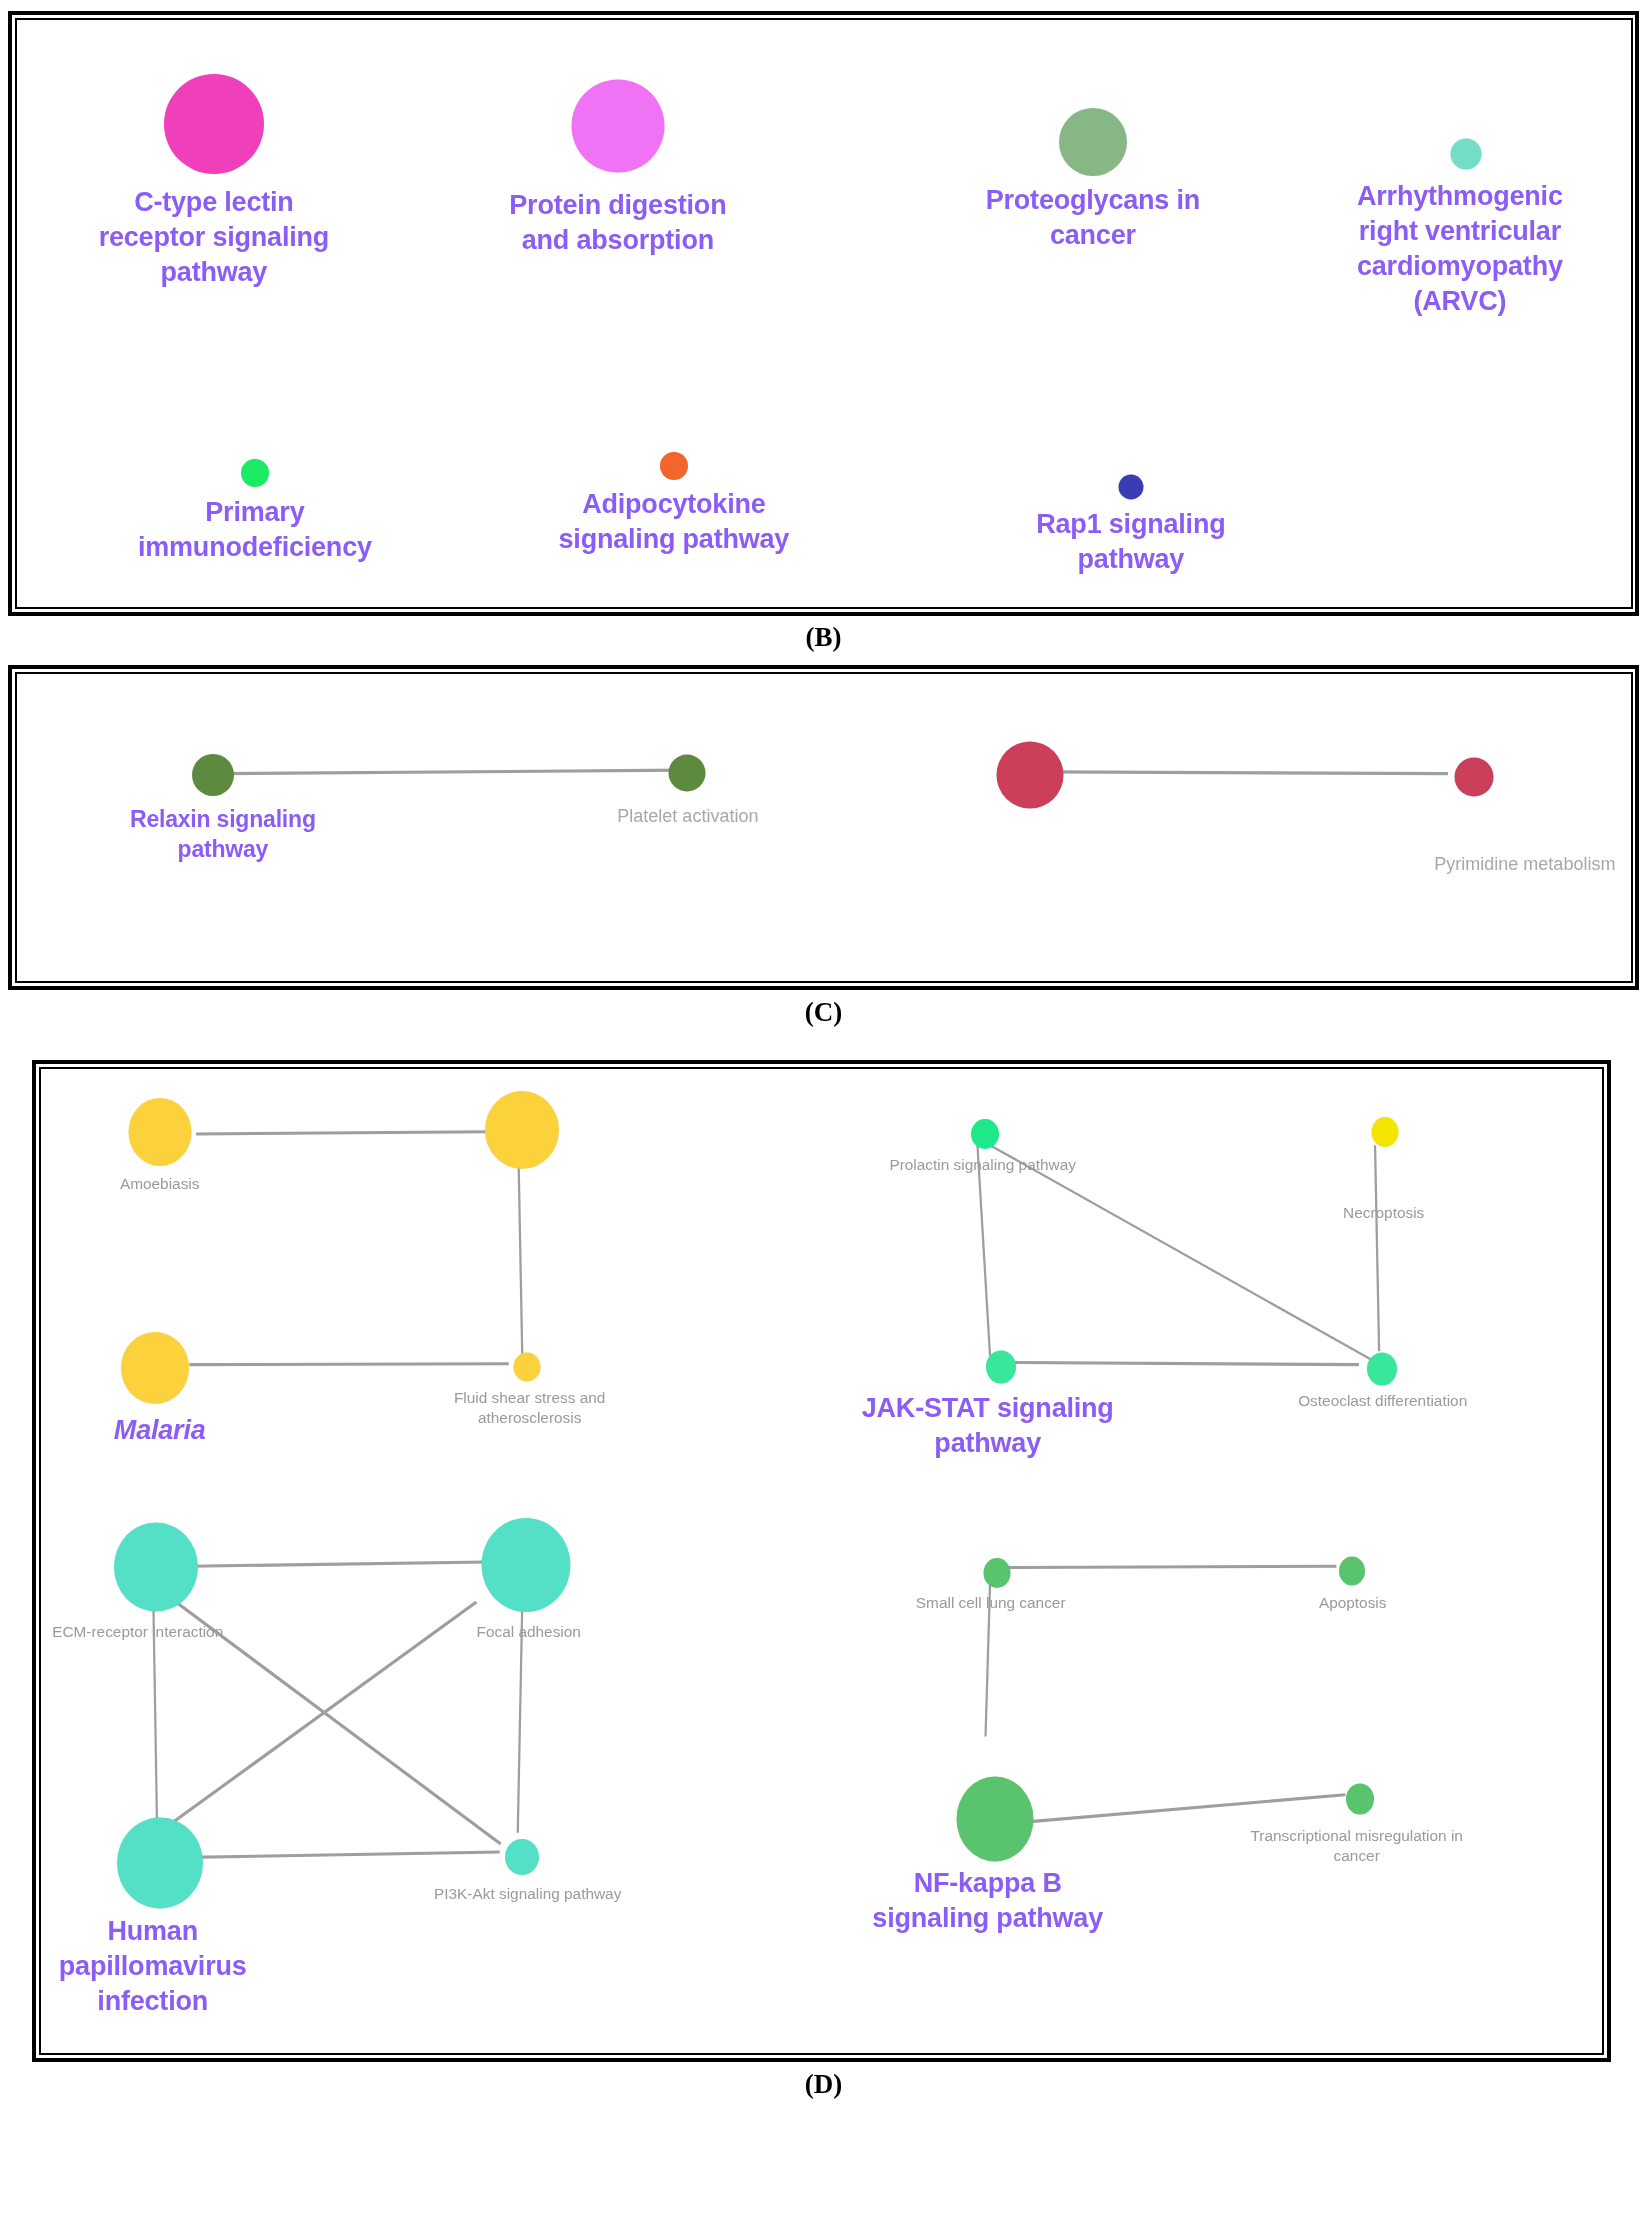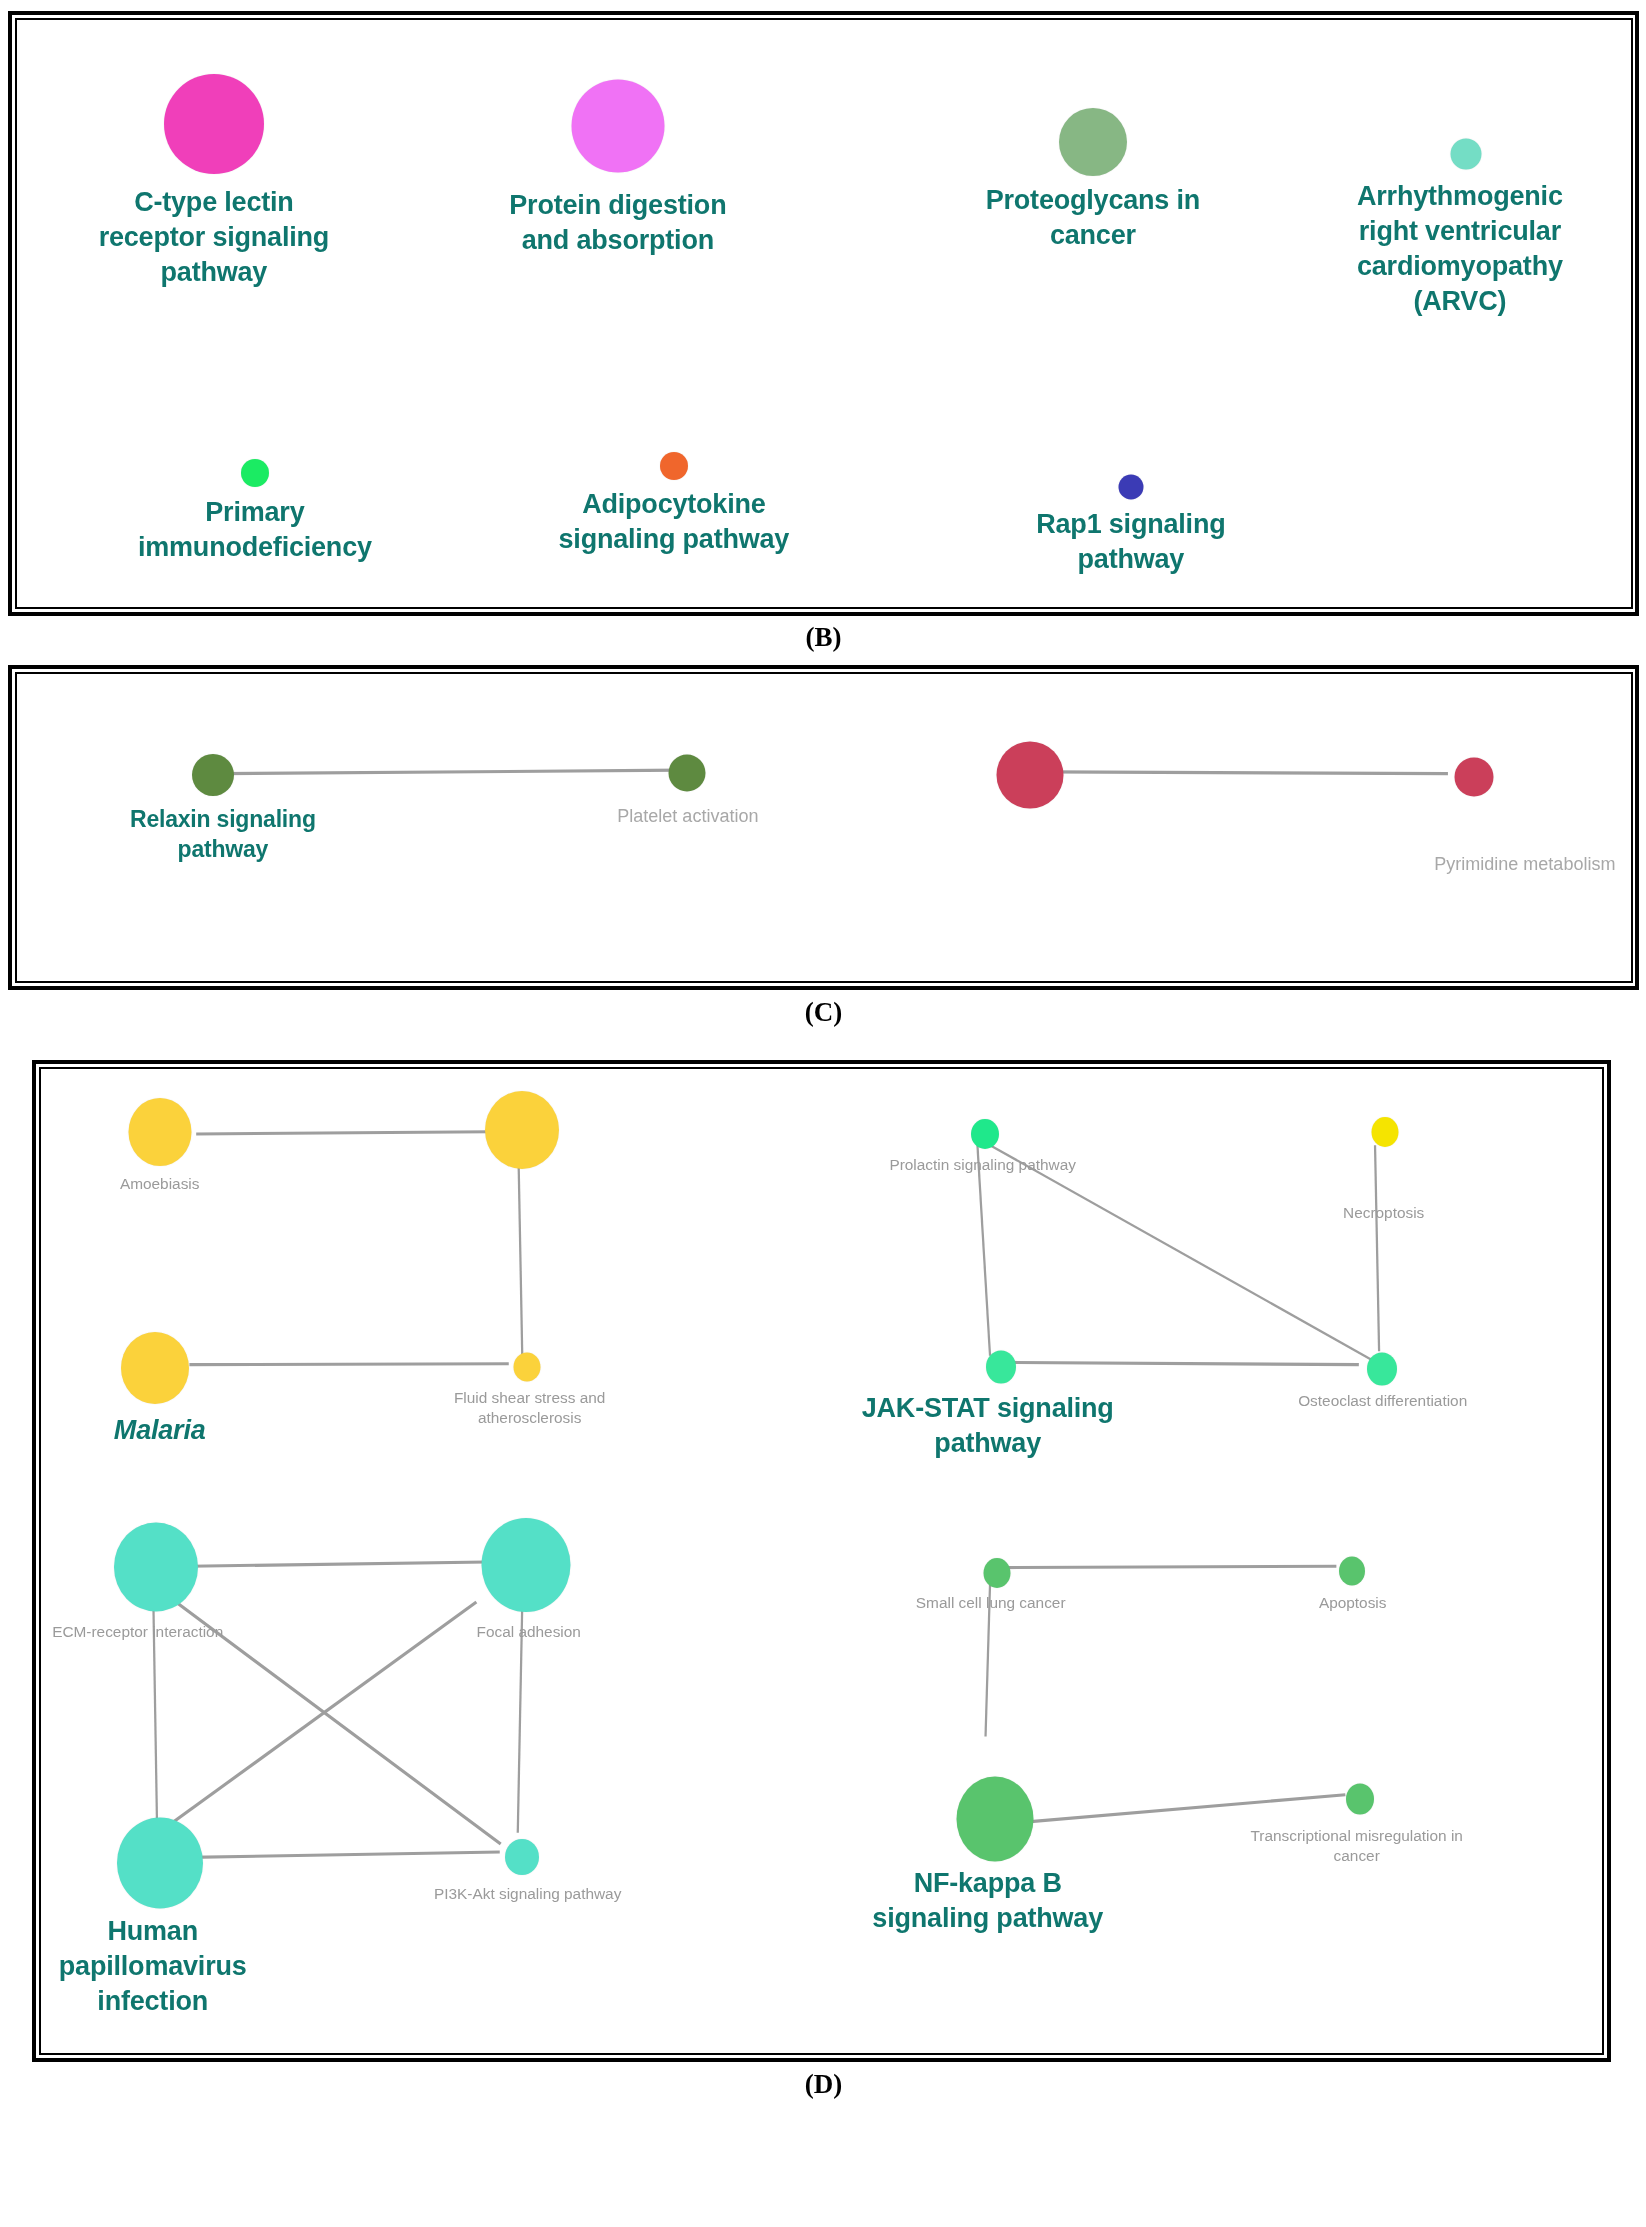--- a/index.html
+++ b/index.html
@@ -64,21 +64,21 @@
   .lbl{
     position:absolute;
     transform:translateX(-50%);
     text-align:center;
     line-height:1.30;
     white-space:pre-line;
   }
   
   .lbl-hub{
     font-weight:bold;
-    color:#0f766e;
+    color:#8b5cf6;
     font-size:26px;
     letter-spacing:-0.2px;
   }
   
   .lbl-sat{
     font-weight:normal;
     color:#9a9a9a;
     font-size:15.4px;
   }
   

